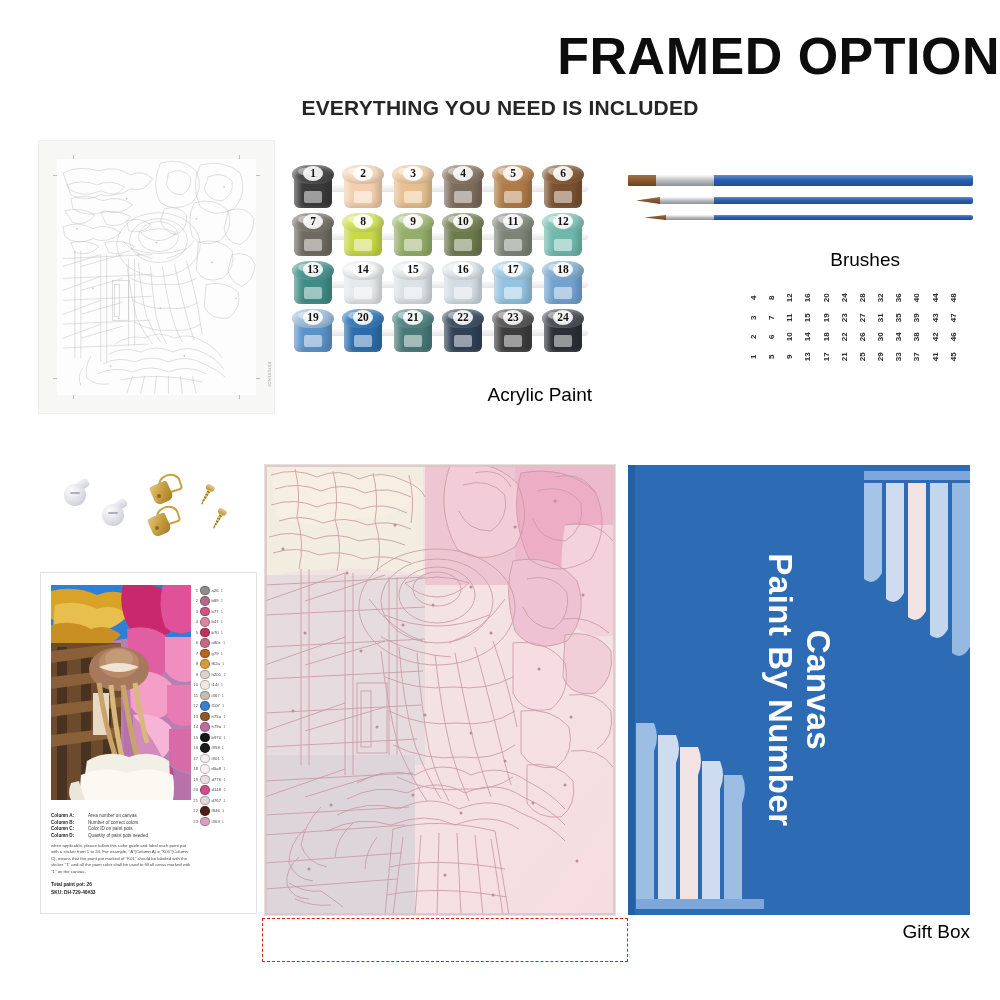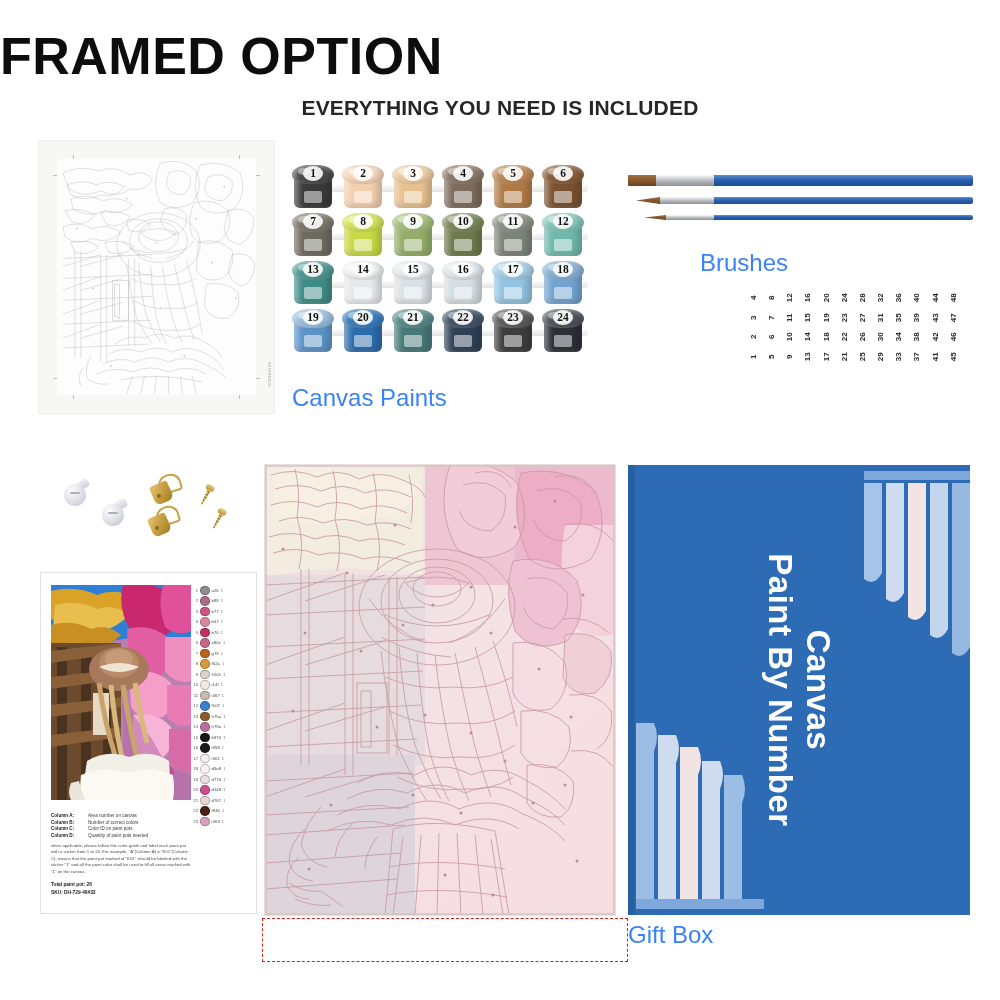--- a/index.html
+++ b/index.html
@@ -5,33 +5,33 @@
   html,body{margin:0;padding:0;}
   body{
     width:1000px;height:1000px;background:#ffffff;
     font-family:"Liberation Sans","DejaVu Sans",sans-serif;
     color:#111;overflow:hidden;position:relative;
   }
   .stage{position:absolute;inset:0;}
 
   
   .title{
-    position:absolute;top:30px;left:0;width:1000px;text-align:left;
+    position:absolute;top:30px;left:0;width:1000px;text-align:right;
     font-size:52px;font-weight:bold;letter-spacing:.5px;color:#0d0d0d;
     line-height:1;
   }
   .subtitle{
     position:absolute;top:97px;left:0;width:1000px;text-align:center;
     font-size:21px;font-weight:bold;letter-spacing:.2px;color:#262626;
     line-height:1;
   }
 
   
   .cap{
-    position:absolute;text-align:left;font-size:24px;color:#3b82f6;
+    position:absolute;text-align:right;font-size:19px;color:#000000;
     line-height:1.1;white-space:nowrap;
   }
 
   
   .refpaper{
     position:absolute;left:38px;top:140px;width:235px;height:272px;
     background:#f7f7f6;border:1px solid #efefee;
   }
   .refpaper .sheet{
     position:absolute;left:18px;top:18px;right:18px;bottom:18px;
@@ -513,21 +513,21 @@
         <div class="pot" style="left: 250px; top: 144px;">
           <div class="body" style="background:#2b2f36"></div>
           <div class="slot"></div>
           <div class="lid" style="background:#50545c"></div>
           <div class="gloss"></div>
           <div class="numbg"></div>
           <div class="num">24</div>
         </div>
       </div>
   </div>
-  <div class="cap" style="left:292px;top:385px;width:300px;">Canvas Paints</div>
+  <div class="cap" style="left:292px;top:385px;width:300px;">Acrylic Paint</div>
 
   <div class="brushes">
     <div class="brush" style="left:0;top:0;width:345px;height:11px;">
       <div class="handle" style="width:262px;"></div>
       <div class="ferrule" style="left:26px;width:60px;"></div>
       <div class="tip" style="width:28px;height:11px;background:linear-gradient(#a4713f,#6b4120);border-radius:1px 0 0 1px;"></div>
     </div>
     <div class="brush" style="left:8px;top:22px;width:337px;height:7px;">
       <div class="handle" style="width:262px;"></div>
       <div class="ferrule" style="left:22px;width:56px;"></div>

